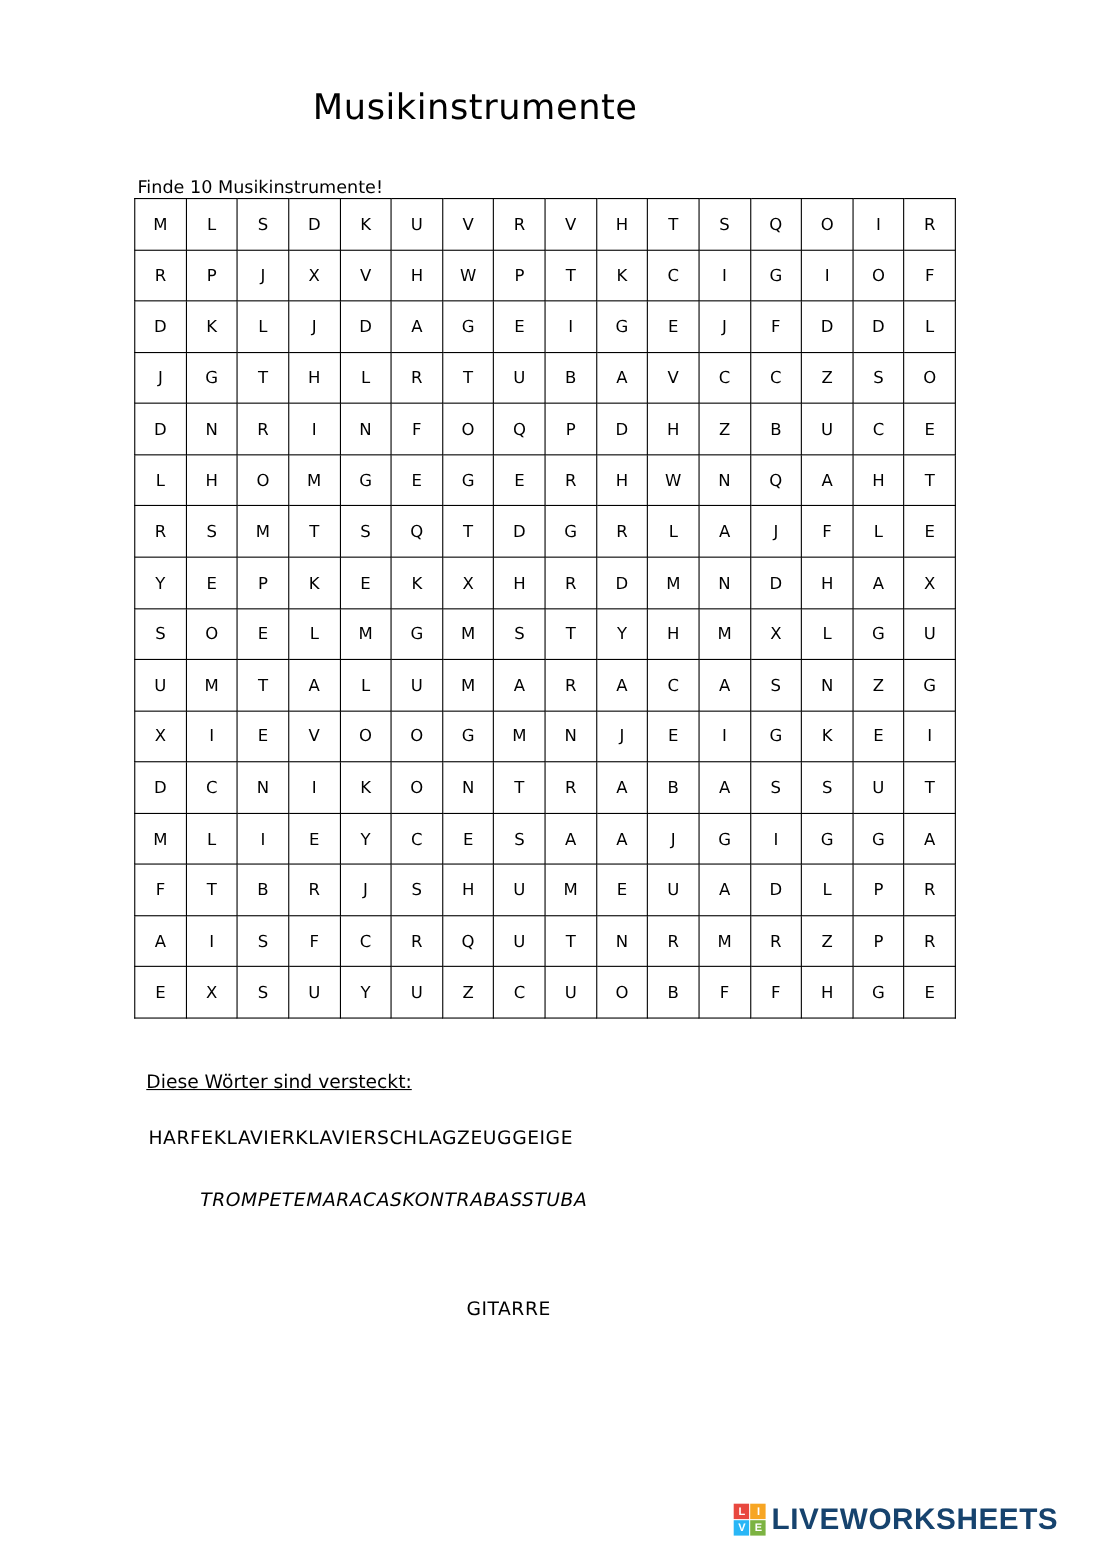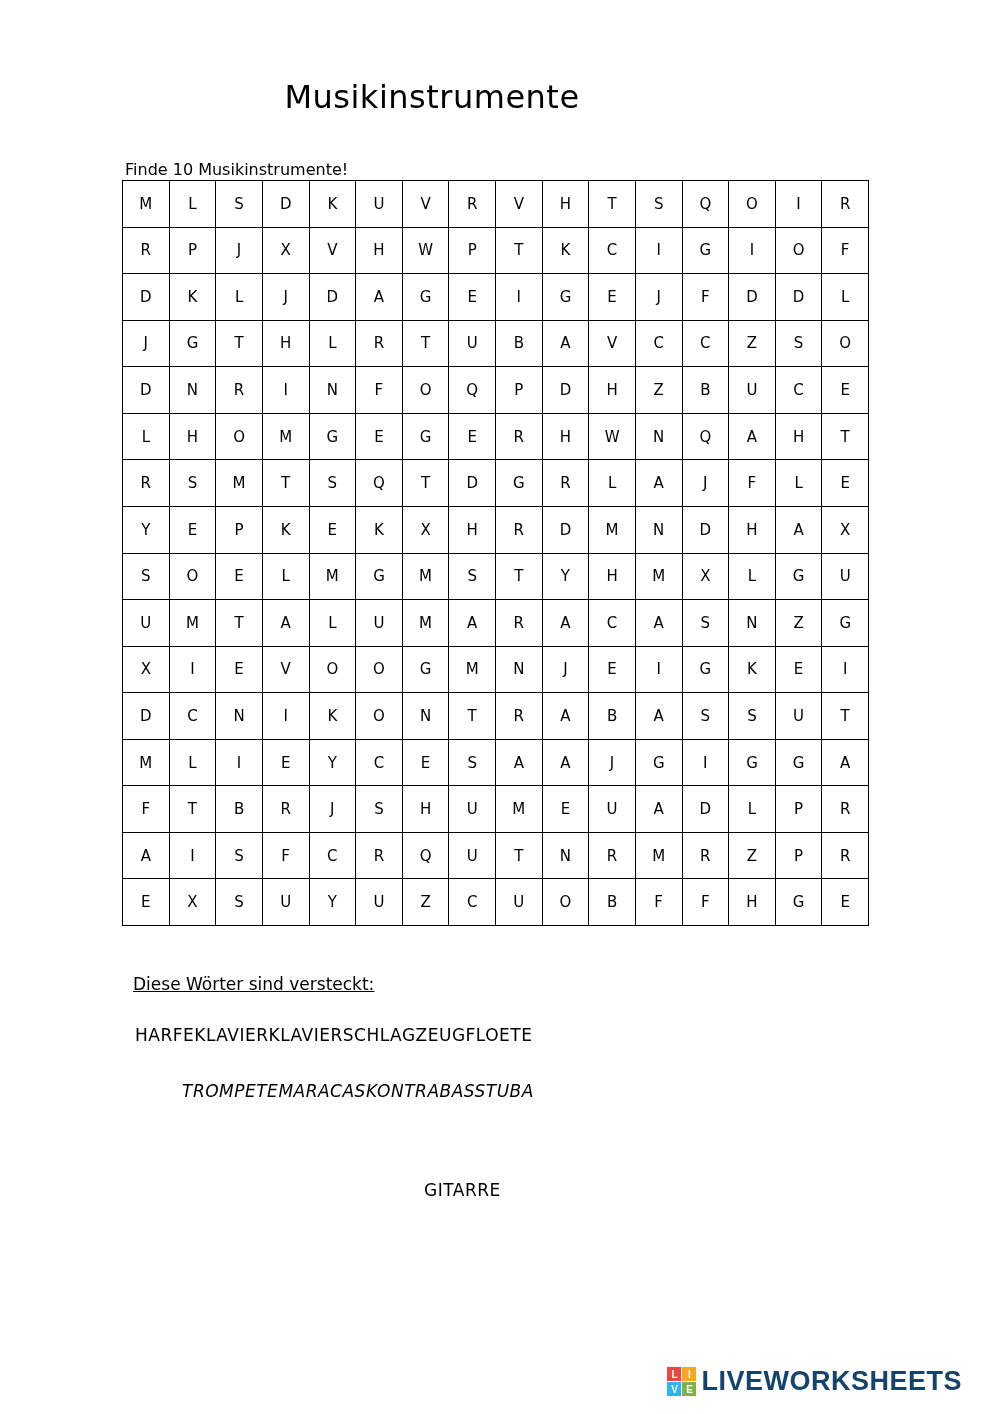--- a/index.html
+++ b/index.html
@@ -359,21 +359,21 @@
     </tbody>
 </table>
 
 <div class="hidden-label">Diese Wörter sind versteckt:</div>
 
 <div class="words-row words-row1">
     <span class="word">HARFE</span>
     <span class="word">KLAVIER</span>
     <span class="word">KLAVIER</span>
     <span class="word">SCHLAGZEUG</span>
-    <span class="word">FLOETE</span>
+    <span class="word">GEIGE</span>
   </div>
 <div class="words-row words-row2">
     <span class="word">TROMPETE</span>
     <span class="word">MARACAS</span>
     <span class="word">KONTRABASS</span>
     <span class="word">TUBA</span>
   </div>
 <div class="words-row words-row3">
     <span class="word">GITARRE</span>
   </div>

